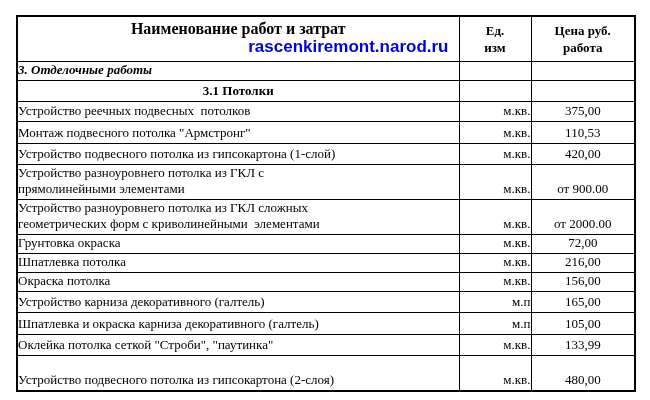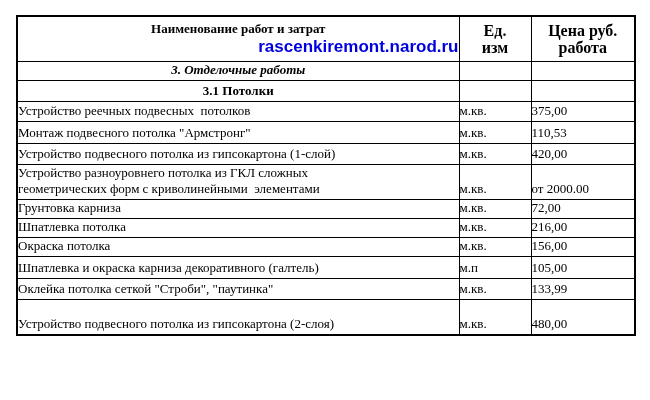--- a/index.html
+++ b/index.html
@@ -38,61 +38,60 @@
   col.c-price { width: 104px; }
 
   
   tr.head td {
     vertical-align: middle;
     font-weight: bold;
     text-align: center;
     padding: 1px 0;
   }
   .head-name-line1 {
-    font-size: 13px;
+    font-size: 16px;
     font-weight: bold;
   }
   .head-site {
     text-align: right;
-    padding-right: 0;
+    padding-right: 10px;
     font-family: "Liberation Sans", "DejaVu Sans", sans-serif;
     font-size: 17px;
     font-weight: bold;
     line-height: 19px;
     letter-spacing: 0px;
   }
-  .head-small { font-size: 16px; line-height: 17px; }
+  .head-small { font-size: 13px; line-height: 17px; }
 
   
   td.section-cell {
-    text-align: center;
     font-weight: bold;
     font-style: italic;
     vertical-align: middle;
     padding: 0;
   }
   td.subsection-cell {
     text-align: center;
     font-weight: bold;
     vertical-align: middle;
     padding-left: 3px;
   }
 
   
   td.cell-name {
     text-align: left;
     padding-left: 5px;
     white-space: pre-wrap;
     margin-left: 48px;
   }
   td.cell-unit {
-    text-align: left;
+    text-align: right;
   }
   td.cell-price {
-    text-align: left;
+    text-align: center;
     padding-right: 6px;
   }
 </style>
 </head>
 <body>
 
 <div class="canvas">
   <table class="price-table">
     <colgroup>
       <col class="c-name">
@@ -136,40 +135,51 @@
     <tr style="height:22px">
       <td class="cell-name">Монтаж подвесного потолка "Армстронг"</td>
       <td class="cell-unit">м.кв.</td>
       <td class="cell-price">110,53</td>
     </tr>
     <tr style="height:21px">
       <td class="cell-name">Устройство подвесного потолка из гипсокартона (1-слой)</td>
       <td class="cell-unit">м.кв.</td>
       <td class="cell-price">420,00</td>
     </tr>
+    <tr style="height:34px">
+      <td class="cell-name">Устройство разноуровнего потолка из ГКЛ с
+прямолинейными элементами</td>
+      <td class="cell-unit">м.кв.</td>
+      <td class="cell-price">от 900.00</td>
+    </tr>
     <tr style="height:32px">
       <td class="cell-name">Устройство разноуровнего потолка из ГКЛ сложных
 геометрических форм с криволинейными  элементами</td>
       <td class="cell-unit">м.кв.</td>
       <td class="cell-price">от 2000.00</td>
     </tr>
     <tr style="height:18px">
-      <td class="cell-name">Грунтовка карниза</td>
+      <td class="cell-name">Грунтовка окраска</td>
       <td class="cell-unit">м.кв.</td>
       <td class="cell-price">72,00</td>
     </tr>
     <tr style="height:18px">
       <td class="cell-name">Шпатлевка потолка</td>
       <td class="cell-unit">м.кв.</td>
       <td class="cell-price">216,00</td>
     </tr>
     <tr style="height:18px">
       <td class="cell-name">Окраска потолка</td>
       <td class="cell-unit">м.кв.</td>
       <td class="cell-price">156,00</td>
+    </tr>
+    <tr style="height:21px">
+      <td class="cell-name">Устройство карниза декоративного (галтель)</td>
+      <td class="cell-unit">м.п</td>
+      <td class="cell-price">165,00</td>
     </tr>
     <tr style="height:22px">
       <td class="cell-name">Шпатлевка и окраска карниза декоративного (галтель)</td>
       <td class="cell-unit">м.п</td>
       <td class="cell-price">105,00</td>
     </tr>
     <tr style="height:21px">
       <td class="cell-name">Оклейка потолка сеткой "Строби", "паутинка"</td>
       <td class="cell-unit">м.кв.</td>
       <td class="cell-price">133,99</td>

